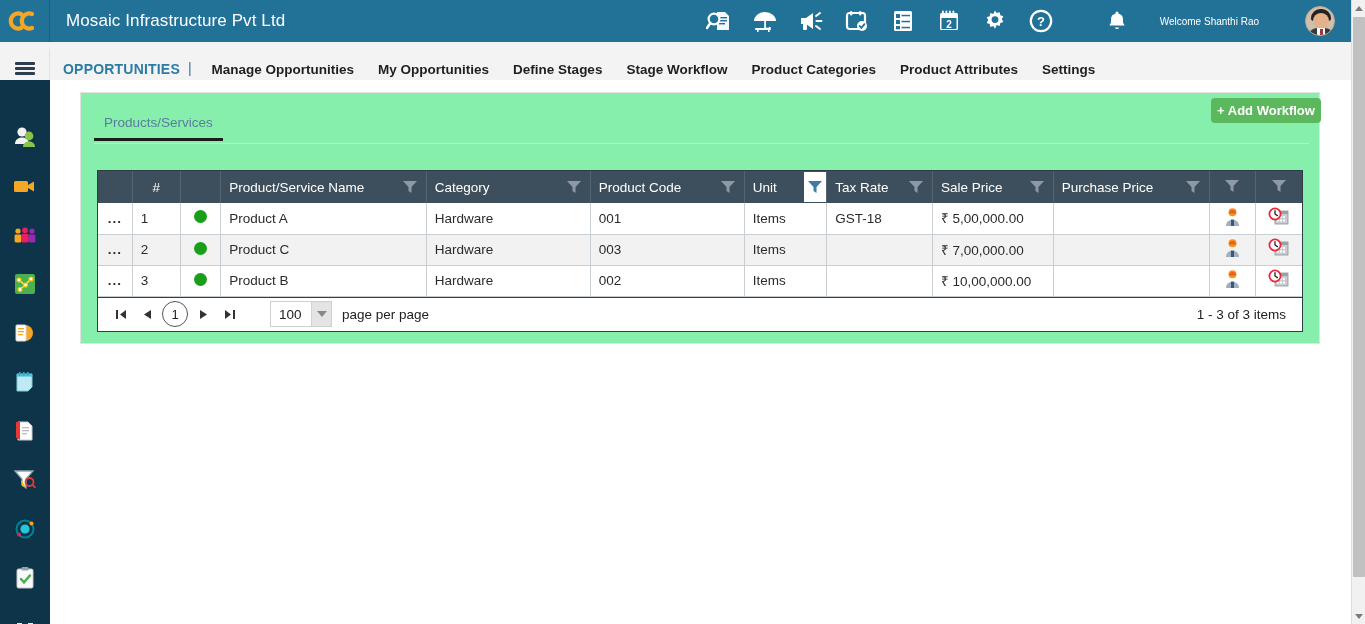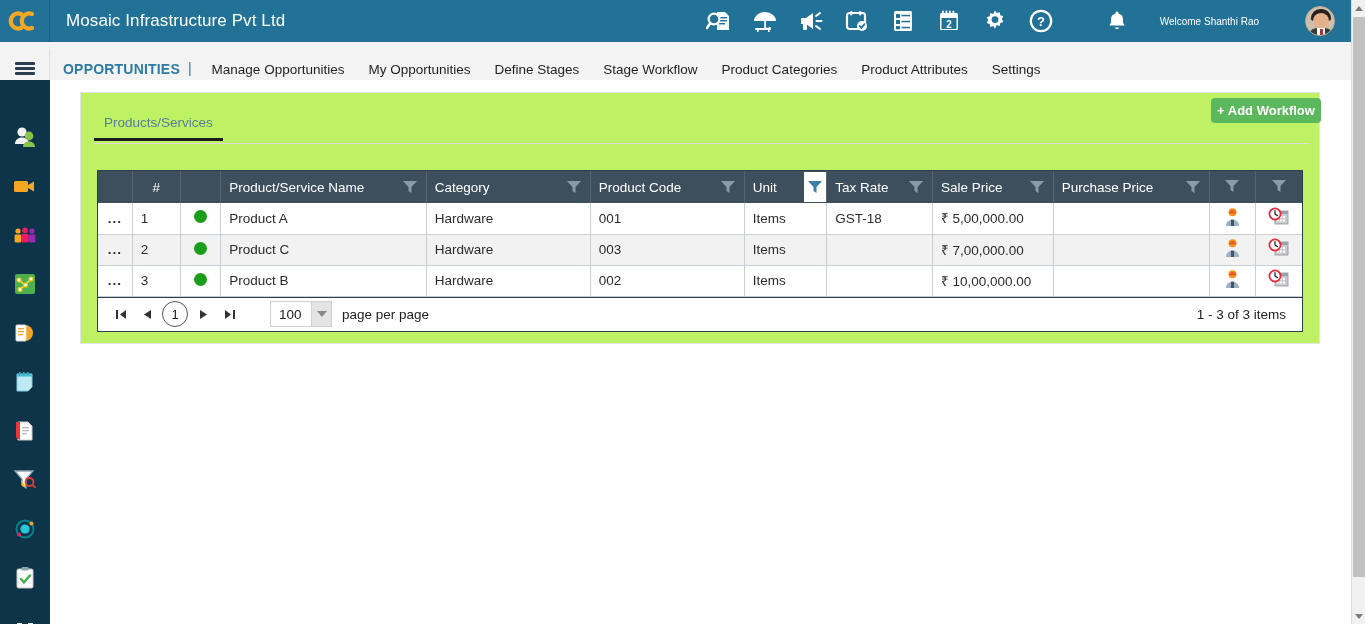--- a/index.html
+++ b/index.html
@@ -70,21 +70,21 @@
     display: flex; align-items: flex-end;
   }
   .ham-cell {
     width: 50px; height: 38px; display:flex; align-items:center; justify-content:center;
     background: #f3f3f3; border-right:1px solid #e2e2e2; cursor: pointer;
   }
   .ham span { display:block; width:20px; height:3px; background:#2c3e50; margin:2px 0; border-radius:1px; }
   .navitems { display:flex; align-items:flex-end; height:38px; padding-left:13px; }
   .nav-link {
     font-size: 13.5px; color: #1f1f1f; padding: 0 0 11px 0; margin: 0 12px;
-    white-space: nowrap; cursor: pointer; line-height: 1;
+    white-space: nowrap; cursor: pointer; line-height: 1; font-weight: bold;
   }
   .nav-link.primary {
     color: #2c7ba5; font-weight: bold; font-size: 14px; letter-spacing: .2px;
     margin-left: 0; margin-right: 8px;
   }
   .nav-sep { color:#2c7ba5; padding-bottom:11px; margin-right:8px; font-size:14px; }
   .nav-link.active {
     color: #2c7ba5; font-weight: bold; font-size: 13.5px;
     border-bottom: 3px solid #1d6b93; padding-bottom: 8px;
   }
@@ -100,21 +100,21 @@
   }
   .side-ico { width: 26px; height: 26px; display:block; }
 
   
   .content {
     position: absolute; left: 50px; top: 80px; width: 1301px; height: 544px;
     background: #ffffff; overflow: hidden;
   }
   .panel {
     position: absolute; left: 30px; top: 12px; width: 1240px; height: 252px;
-    background: #bef264; border: 1px solid #e3e3e3;
+    background: #86efac; border: 1px solid #e3e3e3;
   }
   .addbtn {
     position: absolute; right: 30px; top: 18px; width: 110px; height: 25px;
     background: #5cb85c; color: #fff; font-size: 13px; font-weight: bold;
     border: none; border-radius: 4px; cursor: pointer; z-index: 5;
   }
   .tabrow {
     position: absolute; left: 13px; top: 20px; height: 30px;
   }
   .tabrow .tab {

